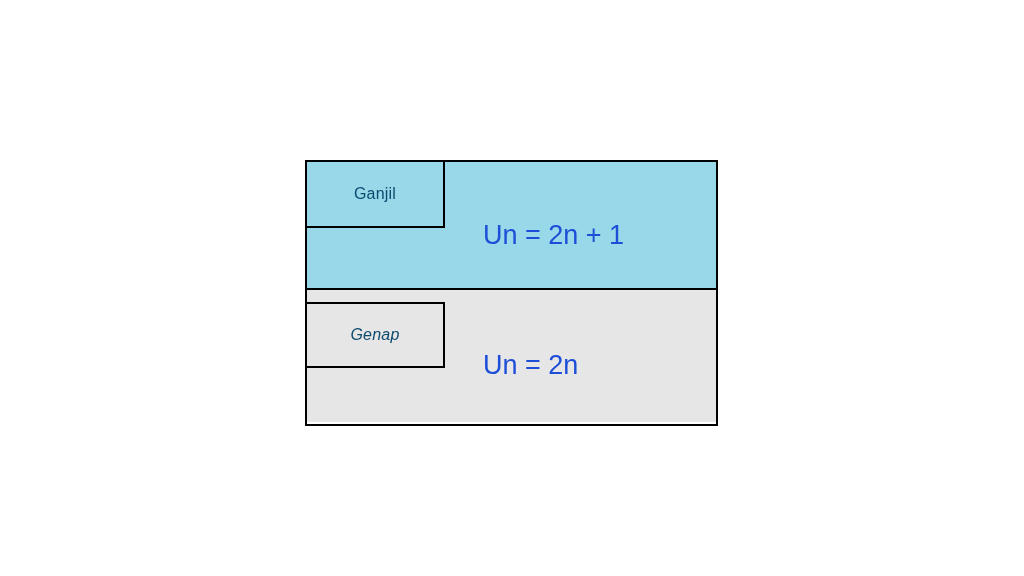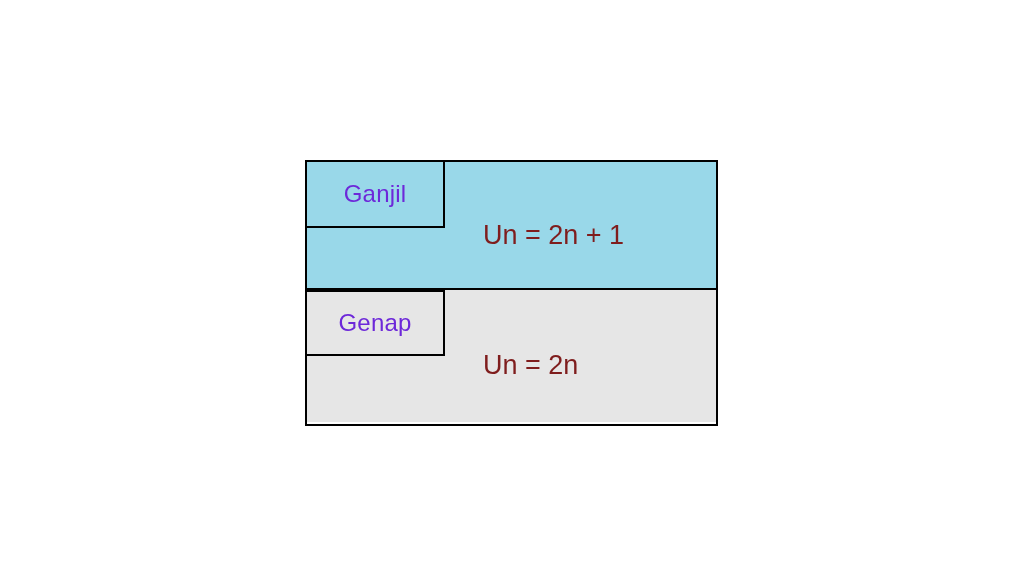--- a/index.html
+++ b/index.html
@@ -46,34 +46,35 @@
     display: flex;
     align-items: center;
     justify-content: center;
   }
   .tab-odd {
     left: -2px;
     top: -2px;
   }
   .tab-even {
     left: -2px;
-    top: 0px;
+    top: 12px;
     height: 66px;
+    font-style: italic;
   }
   .tab-label {
-    font-size: 24px;
-    color: #6d28d9;
+    font-size: 16px;
+    color: #0c4a6e;
     letter-spacing: 0.2px;
   }
   .formula {
     position: absolute;
     left: 176px;
     font-size: 27px;
     line-height: 34px;
-    color: #7f1d1d;
+    color: #1d4ed8;
     white-space: nowrap;
   }
   .formula-odd {
     top: 56px;
   }
   .formula-even {
     top: 58px;
   }
 </style>
 </head>

